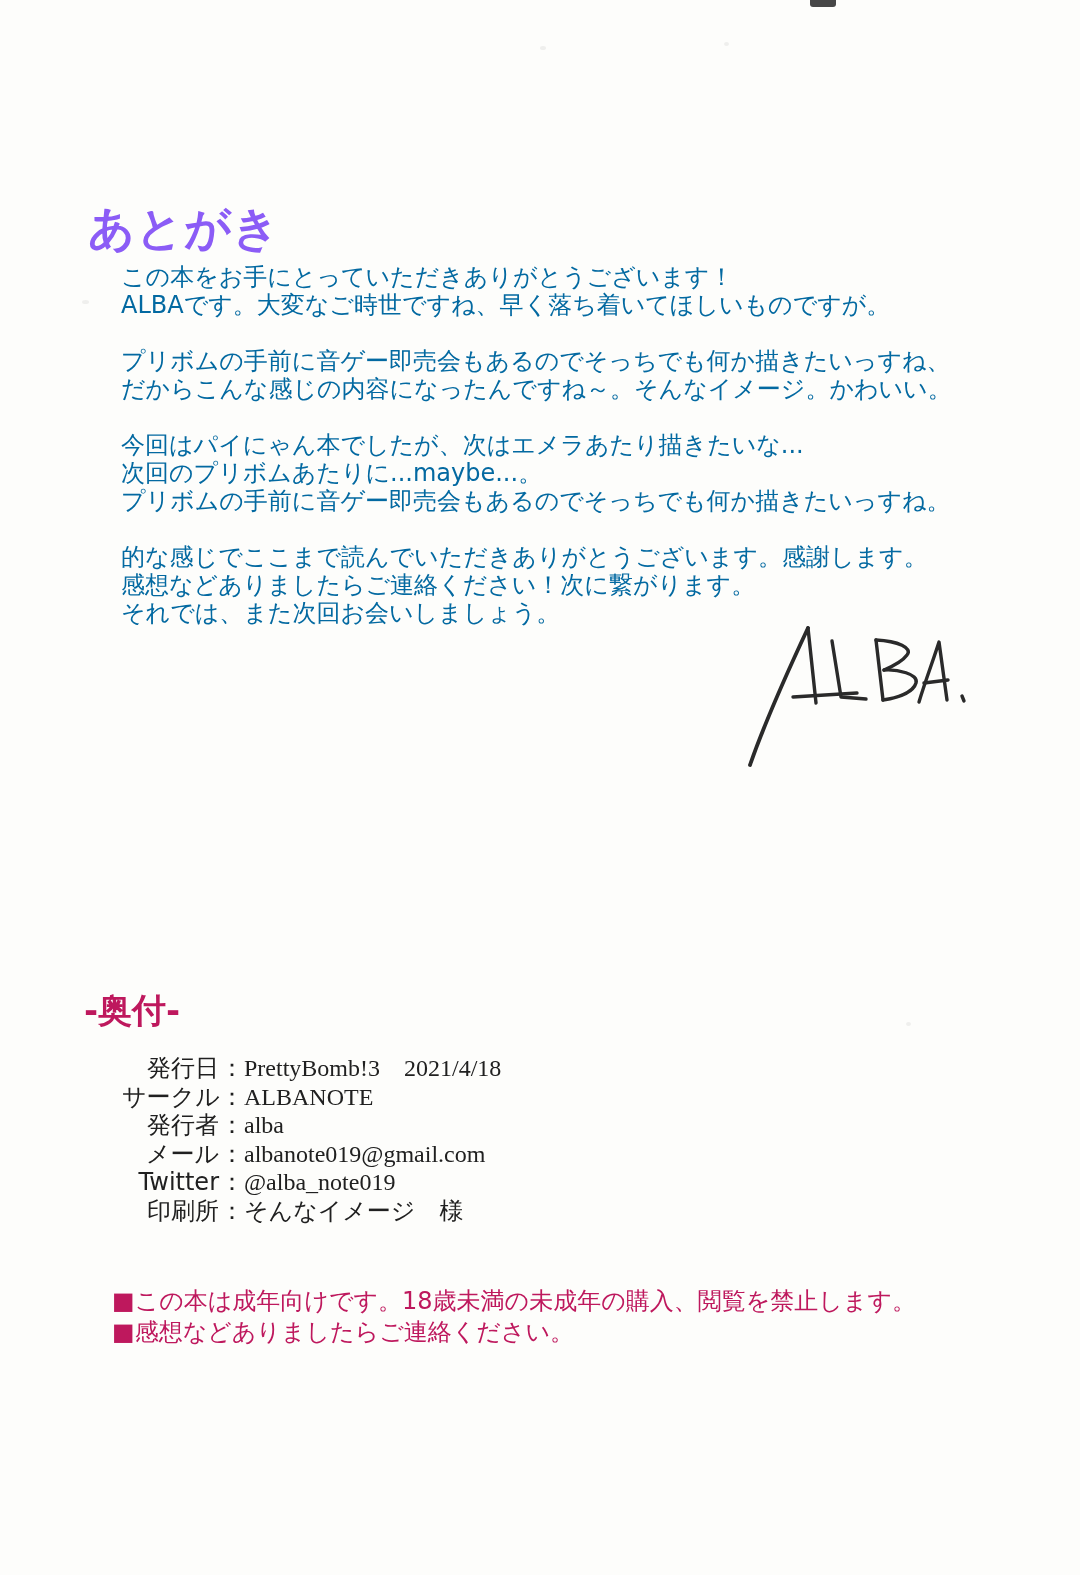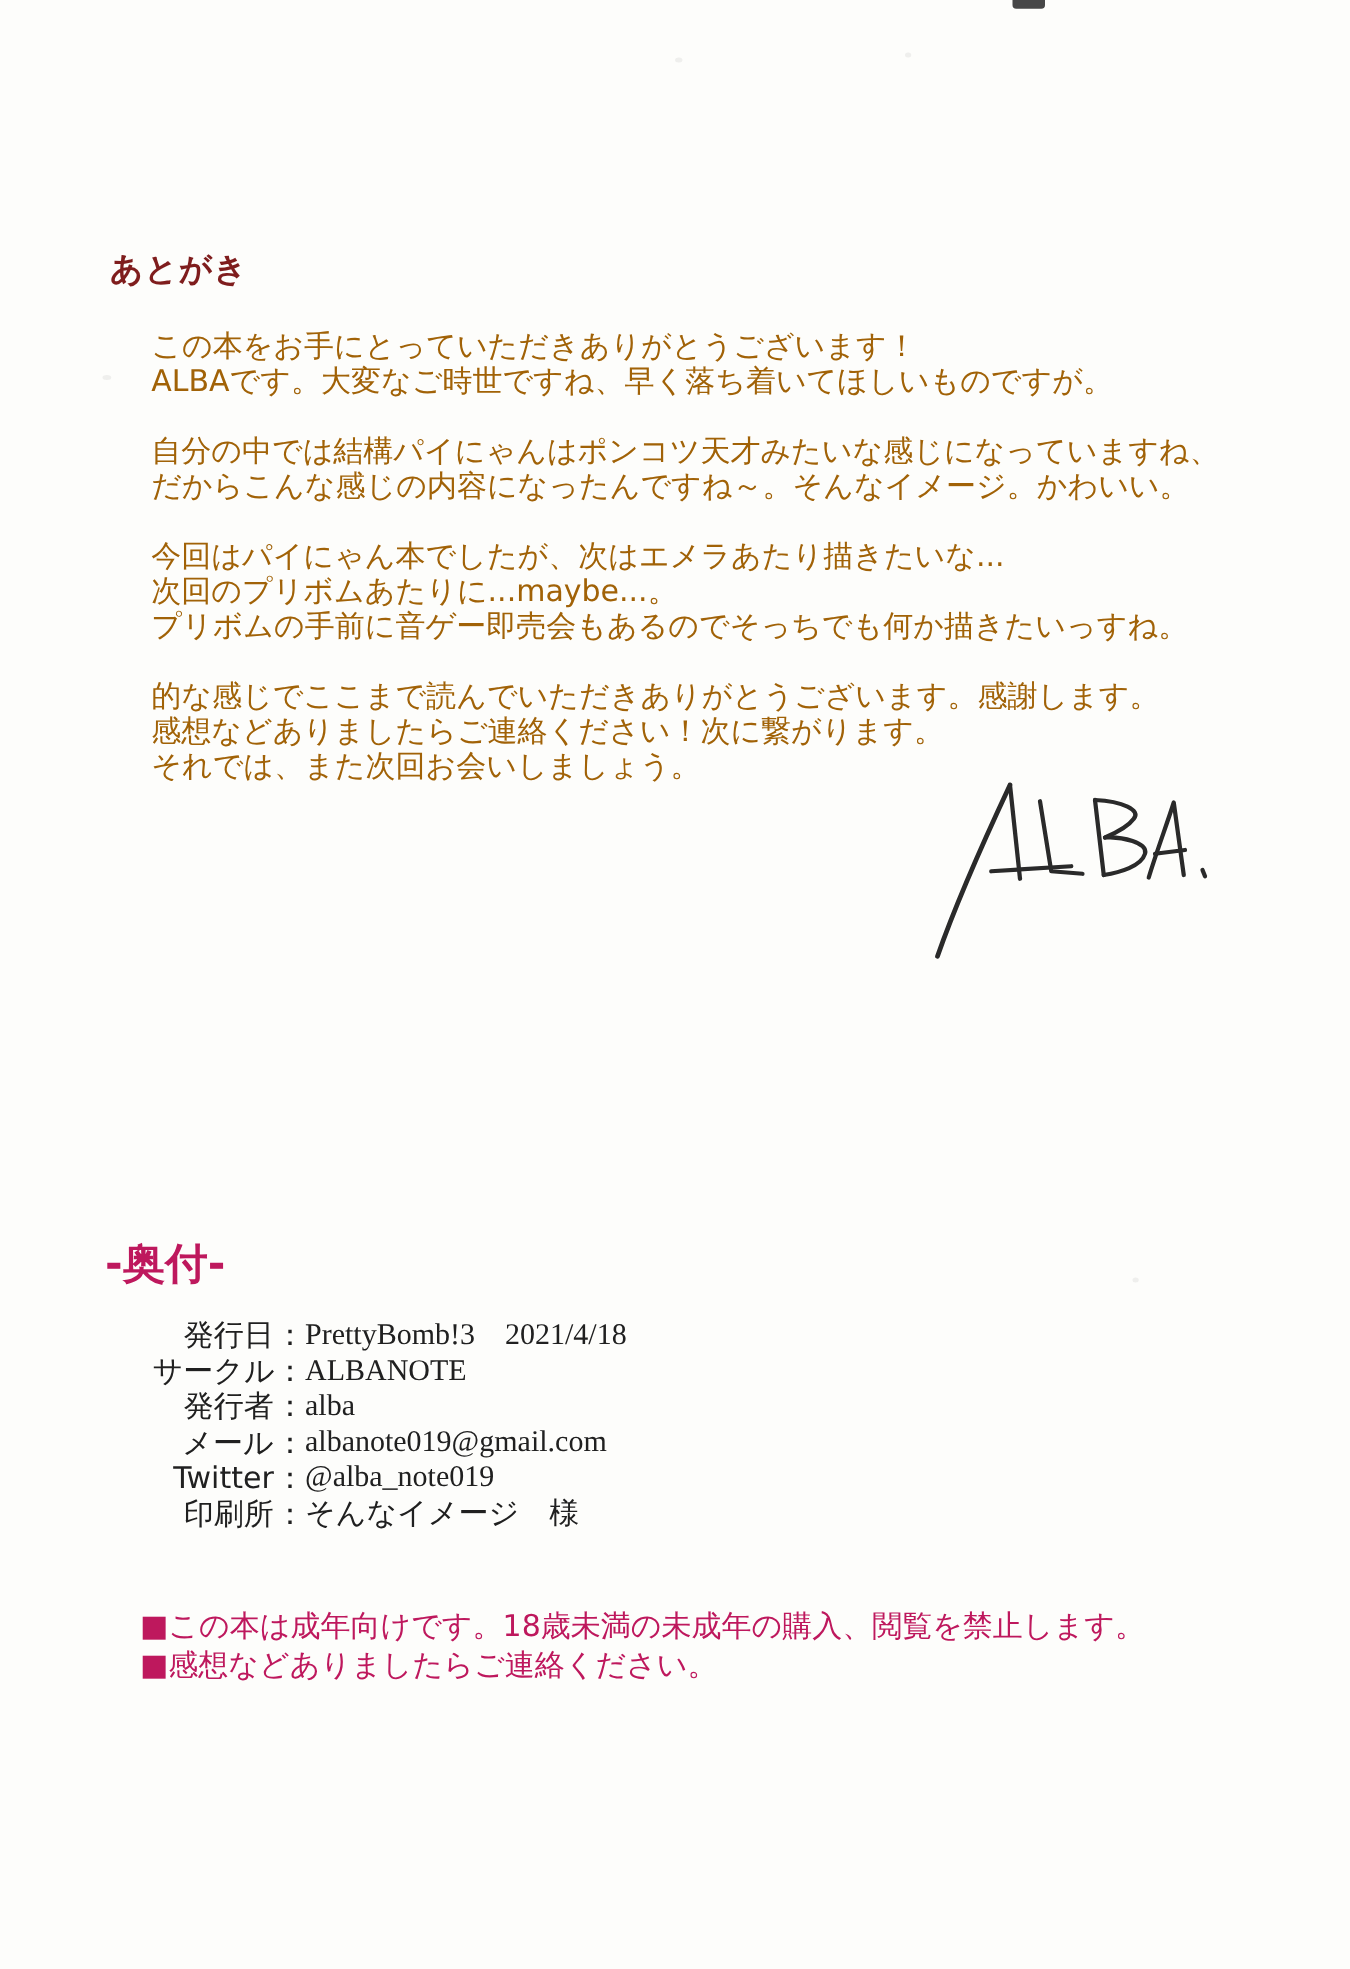--- a/index.html
+++ b/index.html
@@ -26,33 +26,33 @@
   }
   .speck { position: absolute; background: rgba(60,60,55,0.07); border-radius: 50%; }
   .speck.s1 { left: 724px; top: 42px;  width: 5px; height: 4px; }
   .speck.s2 { left: 82px;  top: 300px; width: 7px; height: 4px; }
   .speck.s3 { left: 906px; top: 1022px; width: 5px; height: 4px; }
   .speck.s4 { left: 540px; top: 46px; width: 6px; height: 4px; }
 
   .afterword-title {
     position: absolute;
     left: 88px; top: 198px;
-    font-size: 26px;
+    font-size: 46px;
     font-weight: 600;
     letter-spacing: 1px;
-    color: #7f1d1d;
+    color: #8b5cf6;
     white-space: nowrap;
   }
   .body-text {
     position: absolute;
     left: 121px; top: 263px;
     font-size: 24px;
     font-weight: 500;
     line-height: 28px;
-    color: #a16207;
+    color: #0369a1;
   }
   .para { margin-bottom: 28px; }
   .line { white-space: nowrap; }
 
   .signature-wrap {
     position: absolute;
     left: 735px; top: 610px;
     width: 245px; height: 165px;
   }
   .signature-wrap svg { width: 100%; height: 100%; }
@@ -104,21 +104,21 @@
 
   <section>
     <h1 class="afterword-title">あとがき</h1>
 
     <div class="body-text">
       <div class="para">
         <div class="line">この本をお手にとっていただきありがとうございます！</div>
         <div class="line">ALBAです。大変なご時世ですね、早く落ち着いてほしいものですが。</div>
       </div>
       <div class="para">
-        <div class="line">自分の中では結構パイにゃんはポンコツ天才みたいな感じになっていますね、</div>
+        <div class="line">プリボムの手前に音ゲー即売会もあるのでそっちでも何か描きたいっすね、</div>
         <div class="line">だからこんな感じの内容になったんですね～。そんなイメージ。かわいい。</div>
       </div>
       <div class="para">
         <div class="line">今回はパイにゃん本でしたが、次はエメラあたり描きたいな...</div>
         <div class="line">次回のプリボムあたりに...maybe...。</div>
         <div class="line">プリボムの手前に音ゲー即売会もあるのでそっちでも何か描きたいっすね。</div>
       </div>
       <div class="para">
         <div class="line">的な感じでここまで読んでいただきありがとうございます。感謝します。</div>
         <div class="line">感想などありましたらご連絡ください！次に繋がります。</div>

